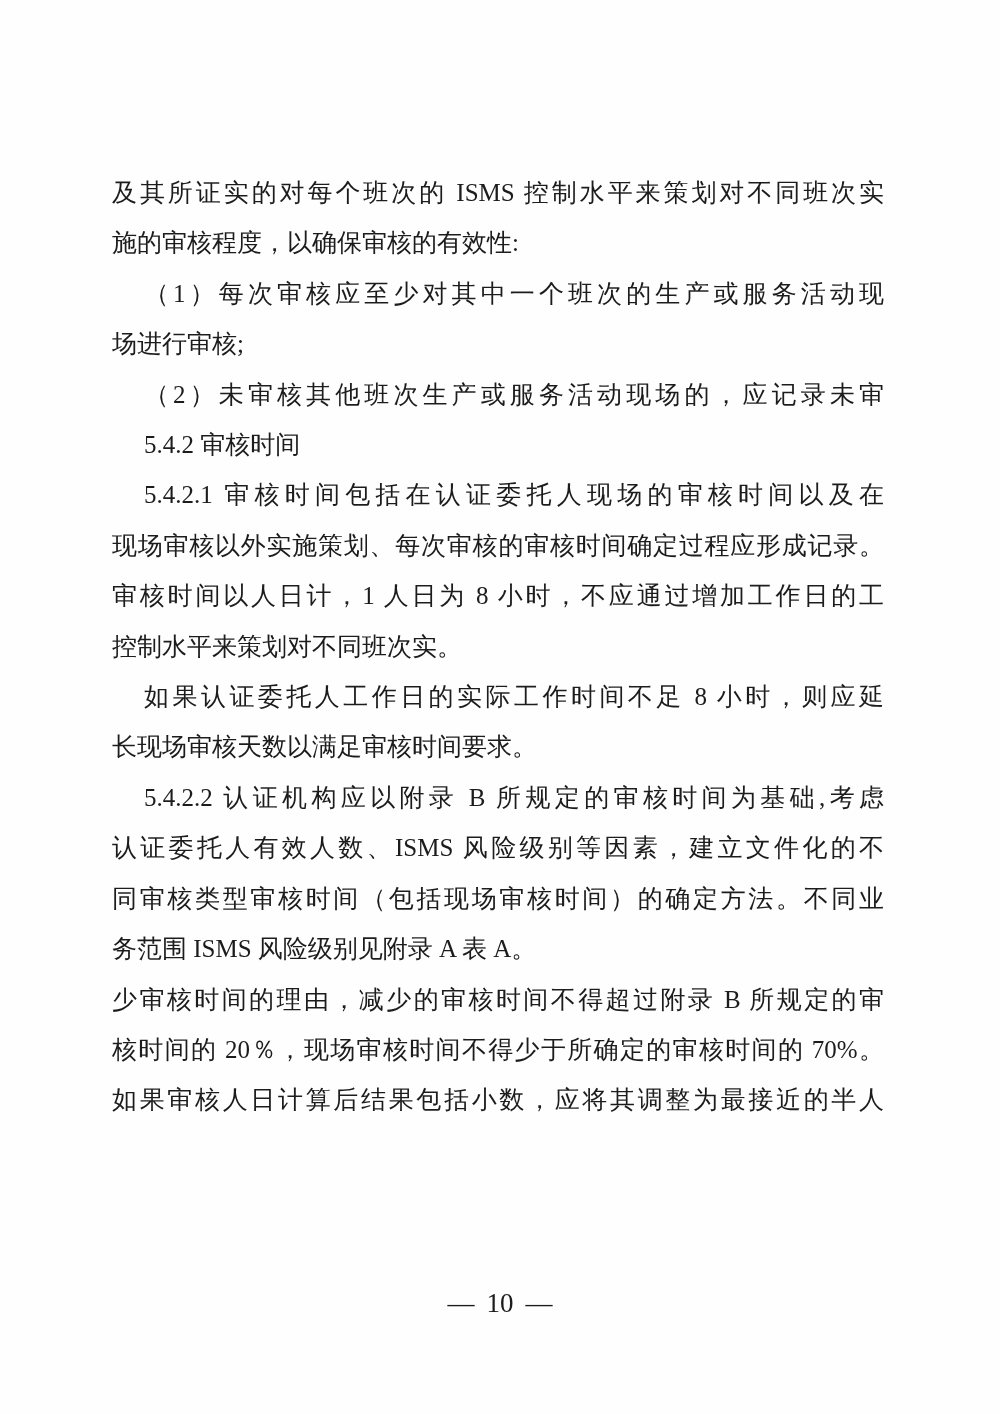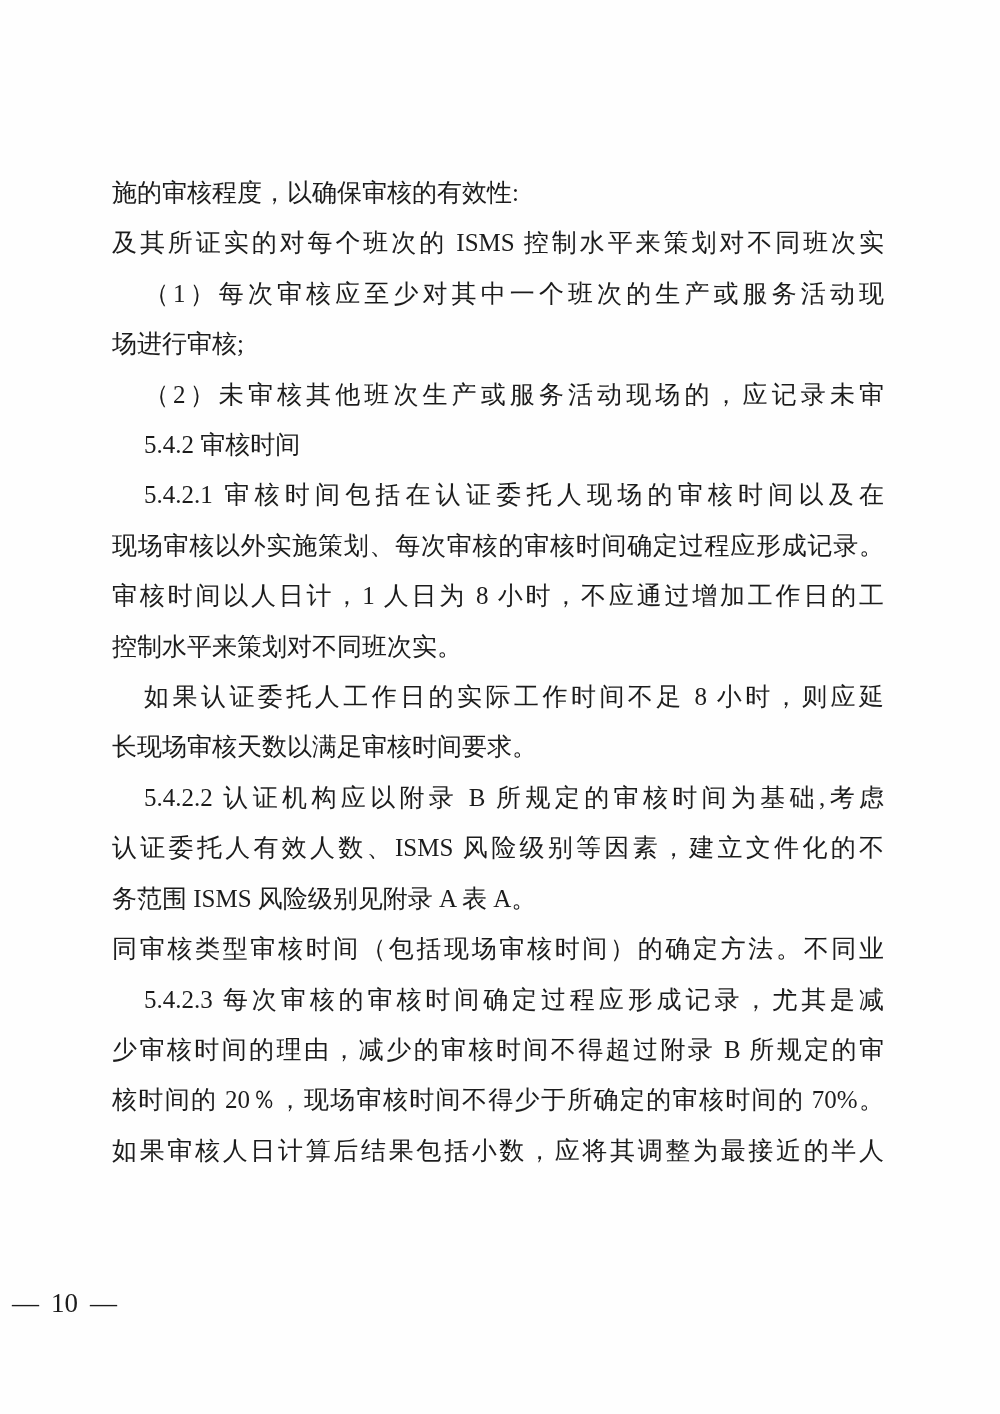--- a/index.html
+++ b/index.html
@@ -34,56 +34,55 @@
     text-align-last: left;
   }
   .line.indent {
     text-indent: 32px;
   }
   .footer {
     position: absolute;
     left: 0;
     width: 1000px;
     top: 1288px;
-    text-align: left;
+    text-align: center;
     font-size: 27px;
     color: #1c1c1c;
   }
   .footer .dash {
     display: inline-block;
     margin: 0 12px;
     letter-spacing: 0;
   }
   .footer .page-num {
     display: inline-block;
   }
 </style>
 </head>
 <body>
 
 <div class="page">
 
   <div class="text-block" id="text-block">
+      <div class="line">及其所证实的对每个班次的 ISMS 控制水平来策划对不同班次实</div>
       <div class="line last">施的审核程度，以确保审核的有效性:</div>
-      <div class="line">及其所证实的对每个班次的 ISMS 控制水平来策划对不同班次实</div>
       <div class="line indent">（1）每次审核应至少对其中一个班次的生产或服务活动现</div>
       <div class="line last">场进行审核;</div>
       <div class="line indent">（2）未审核其他班次生产或服务活动现场的，应记录未审</div>
       <div class="line last indent">5.4.2 审核时间</div>
       <div class="line indent">5.4.2.1 审核时间包括在认证委托人现场的审核时间以及在</div>
       <div class="line">现场审核以外实施策划、每次审核的审核时间确定过程应形成记录。</div>
       <div class="line">审核时间以人日计，1 人日为 8 小时，不应通过增加工作日的工</div>
       <div class="line last">控制水平来策划对不同班次实。</div>
       <div class="line indent">如果认证委托人工作日的实际工作时间不足 8 小时，则应延</div>
       <div class="line last">长现场审核天数以满足审核时间要求。</div>
       <div class="line indent">5.4.2.2 认证机构应以附录 B 所规定的审核时间为基础,考虑</div>
       <div class="line">认证委托人有效人数、ISMS 风险级别等因素，建立文件化的不</div>
+      <div class="line">同审核类型审核时间（包括现场审核时间）的确定方法。不同业</div>
       <div class="line last">务范围 ISMS 风险级别见附录 A 表 A。</div>
-      <div class="line">同审核类型审核时间（包括现场审核时间）的确定方法。不同业</div>
-      <div class="line indent">5.4.2.3 每次审核的审核时间确定过程应形成记录，尤其是减</div>
       <div class="line">少审核时间的理由，减少的审核时间不得超过附录 B 所规定的审</div>
       <div class="line">核时间的 20％，现场审核时间不得少于所确定的审核时间的 70%。</div>
       <div class="line">如果审核人日计算后结果包括小数，应将其调整为最接近的半人</div>
     </div>
 
   <div class="footer">
     <span class="dash">—</span><span class="page-num">10</span><span class="dash">—</span>
   </div>
 
 </div>

